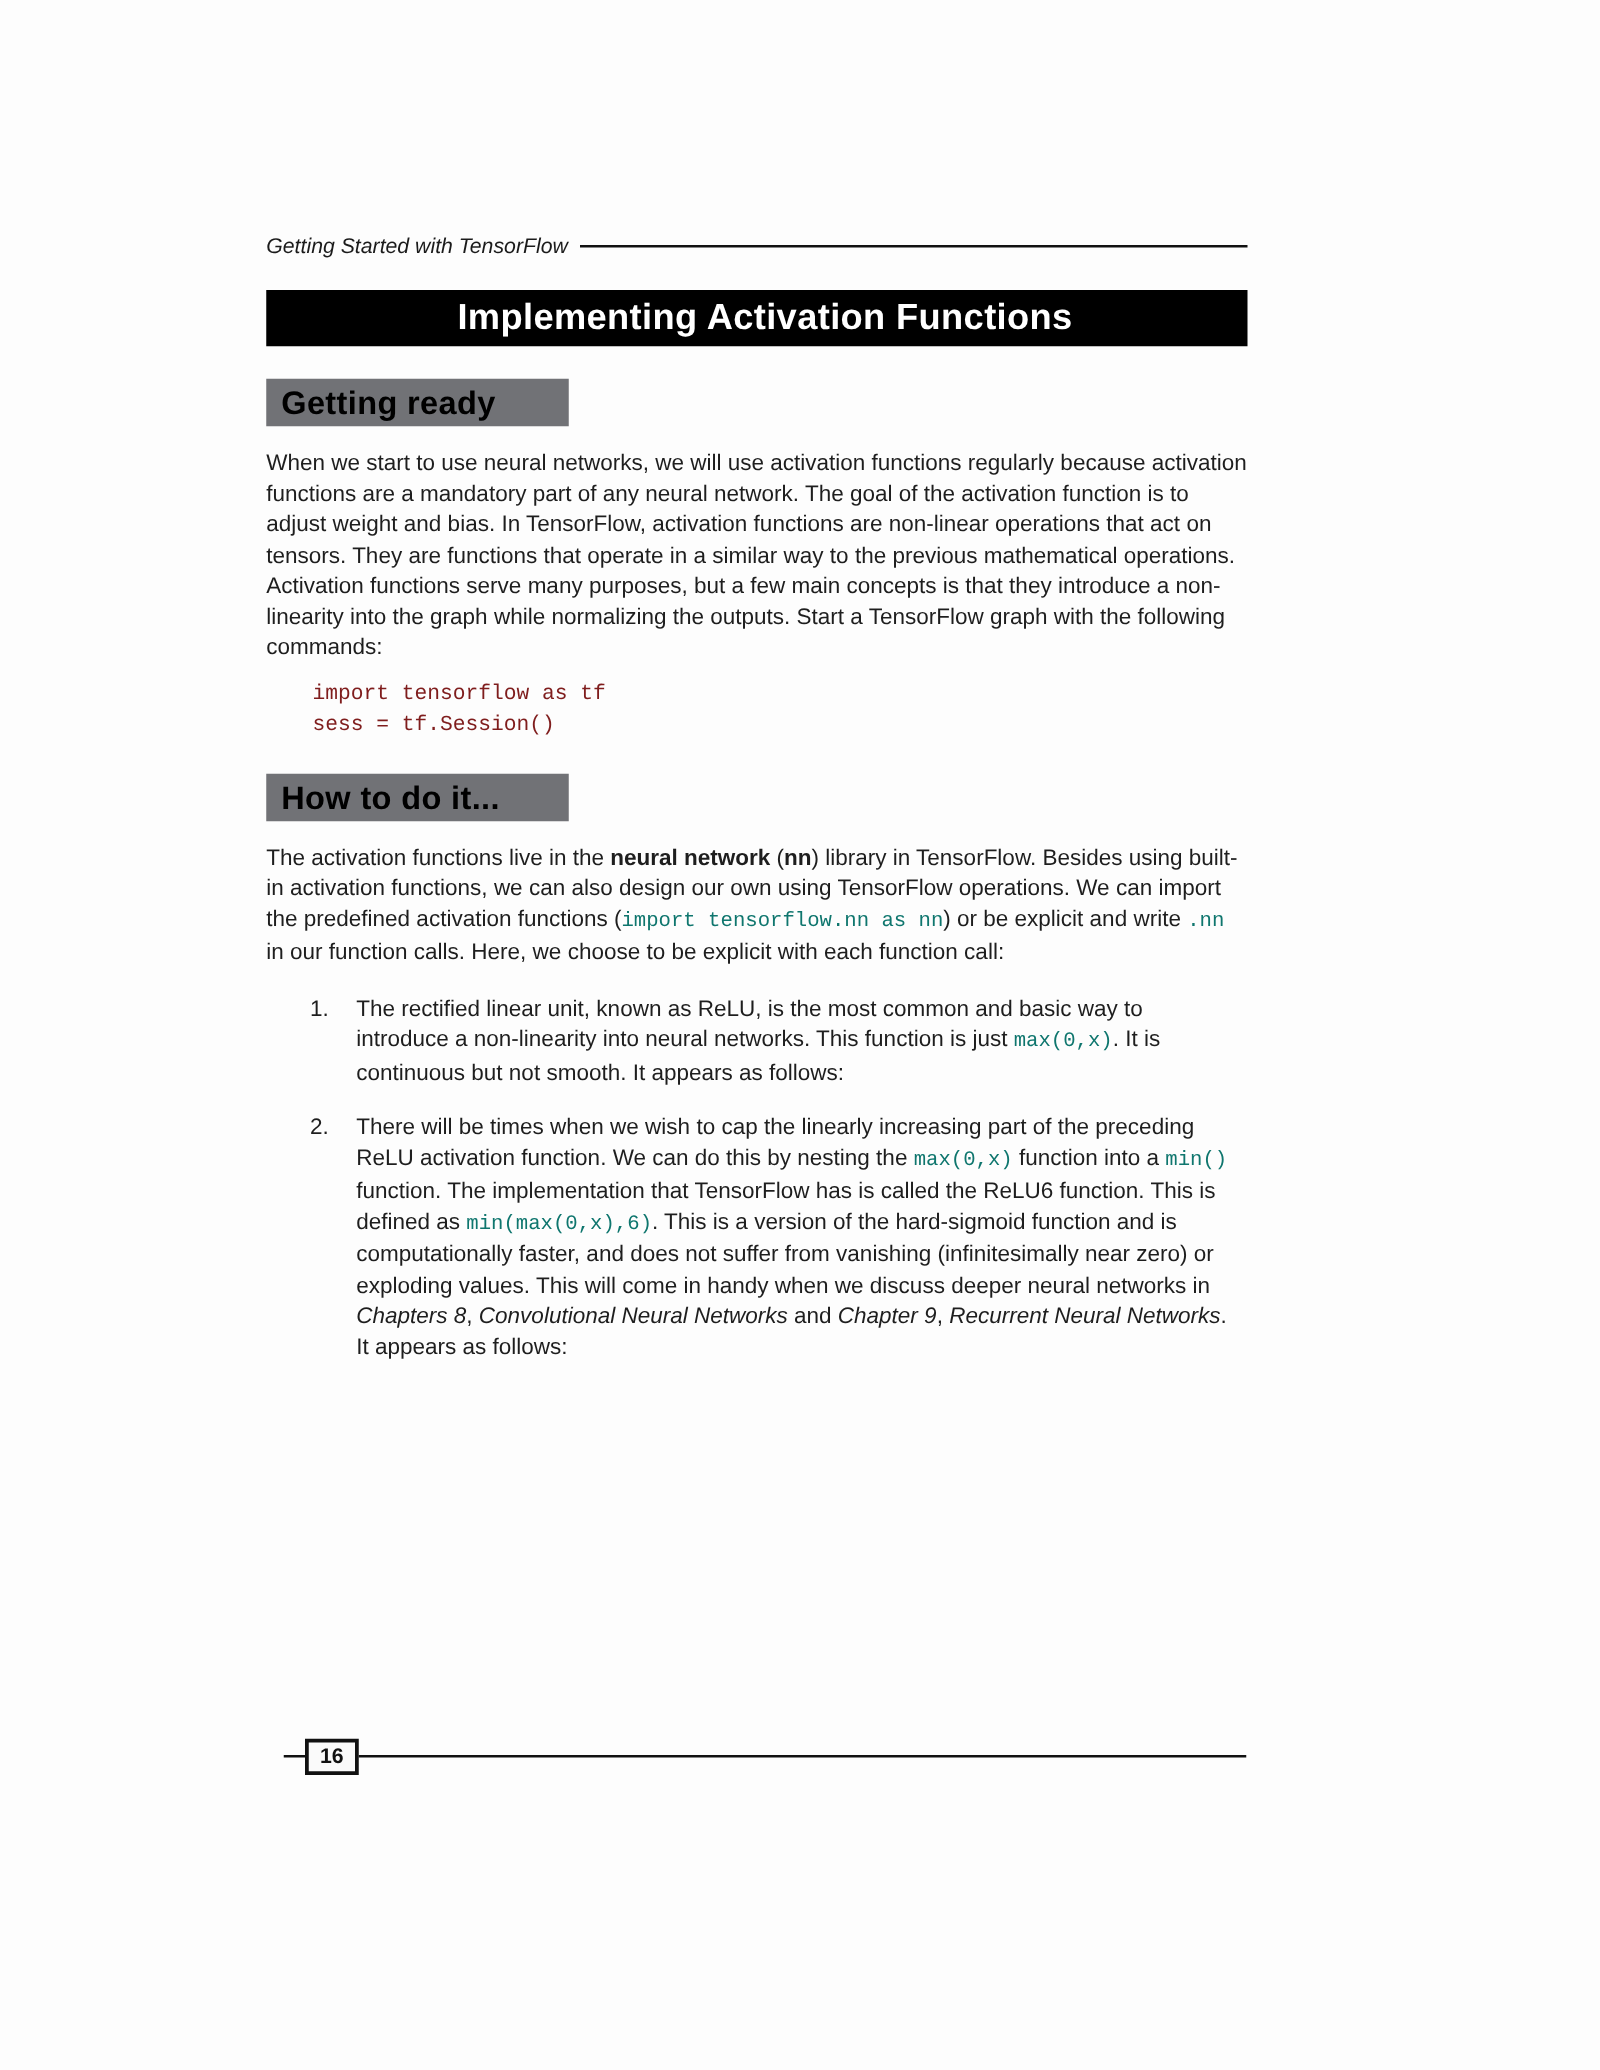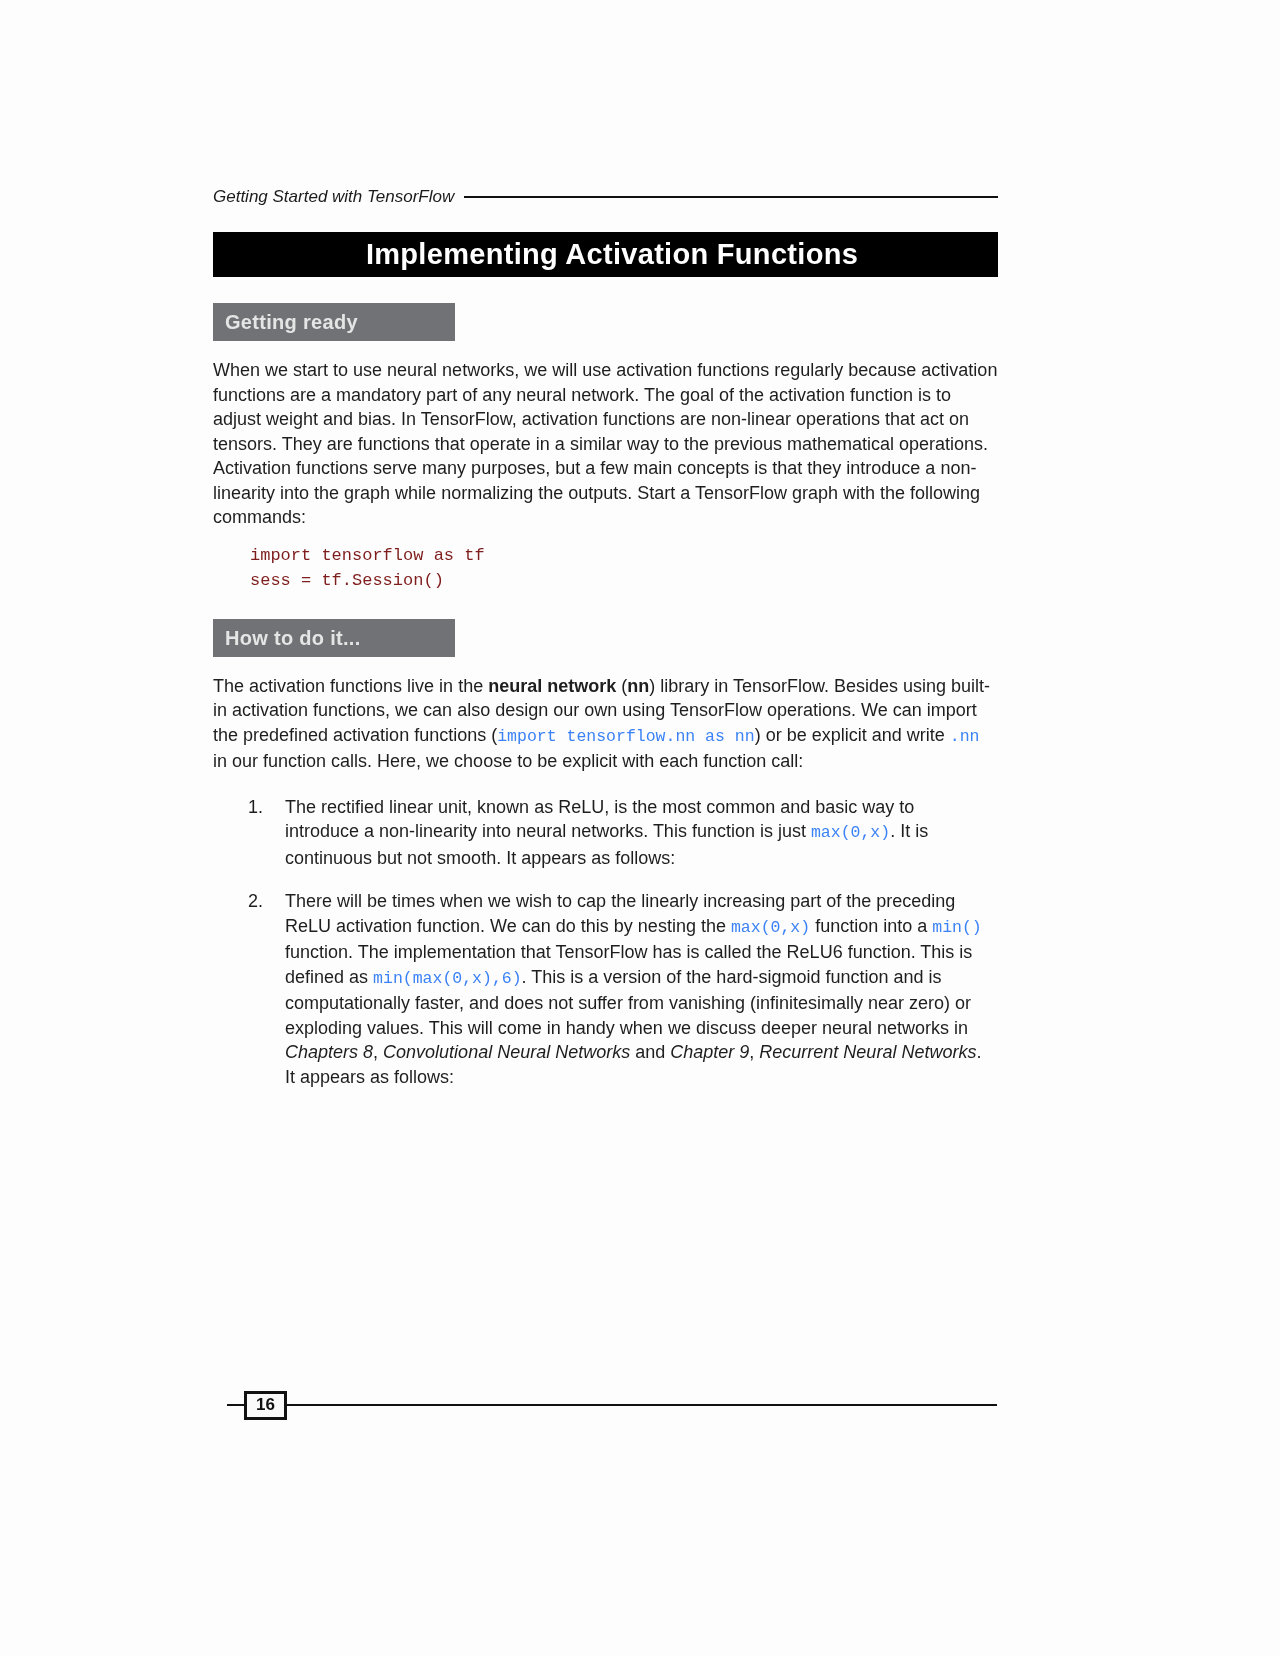--- a/index.html
+++ b/index.html
@@ -55,43 +55,43 @@
 
   
   .section-banner {
     margin-top: 26px;
     width: 242px;
     height: 38px;
     line-height: 38px;
     box-sizing: border-box;
     padding-left: 12px;
     background: #717276;
-    color: #e5e5e5;
-    font-size: 20px;
+    color: #000000;
+    font-size: 26px;
     font-weight: bold;
     letter-spacing: 0.3px;
   }
   .section-banner.second { }
 
   
   .body-par {
     margin: 17px 0 0 0;
     font-size: 18px;
     line-height: 24.5px;
     color: #1e1e1e;
     width: 785px;
   }
 
   .seg-plain { }
   .seg-bold { font-weight: bold; }
   .seg-italic { font-style: italic; }
   .seg-code {
     font-family: "Liberation Mono", monospace;
     font-size: 16.5px;
-    color: #3b82f6;
+    color: #0f766e;
   }
 
   
   pre.code-block {
     margin: 13px 0 0 37px;
     font-family: "Liberation Mono", monospace;
     font-size: 17px;
     line-height: 25px;
     color: #7f1d1d;
     white-space: pre;

